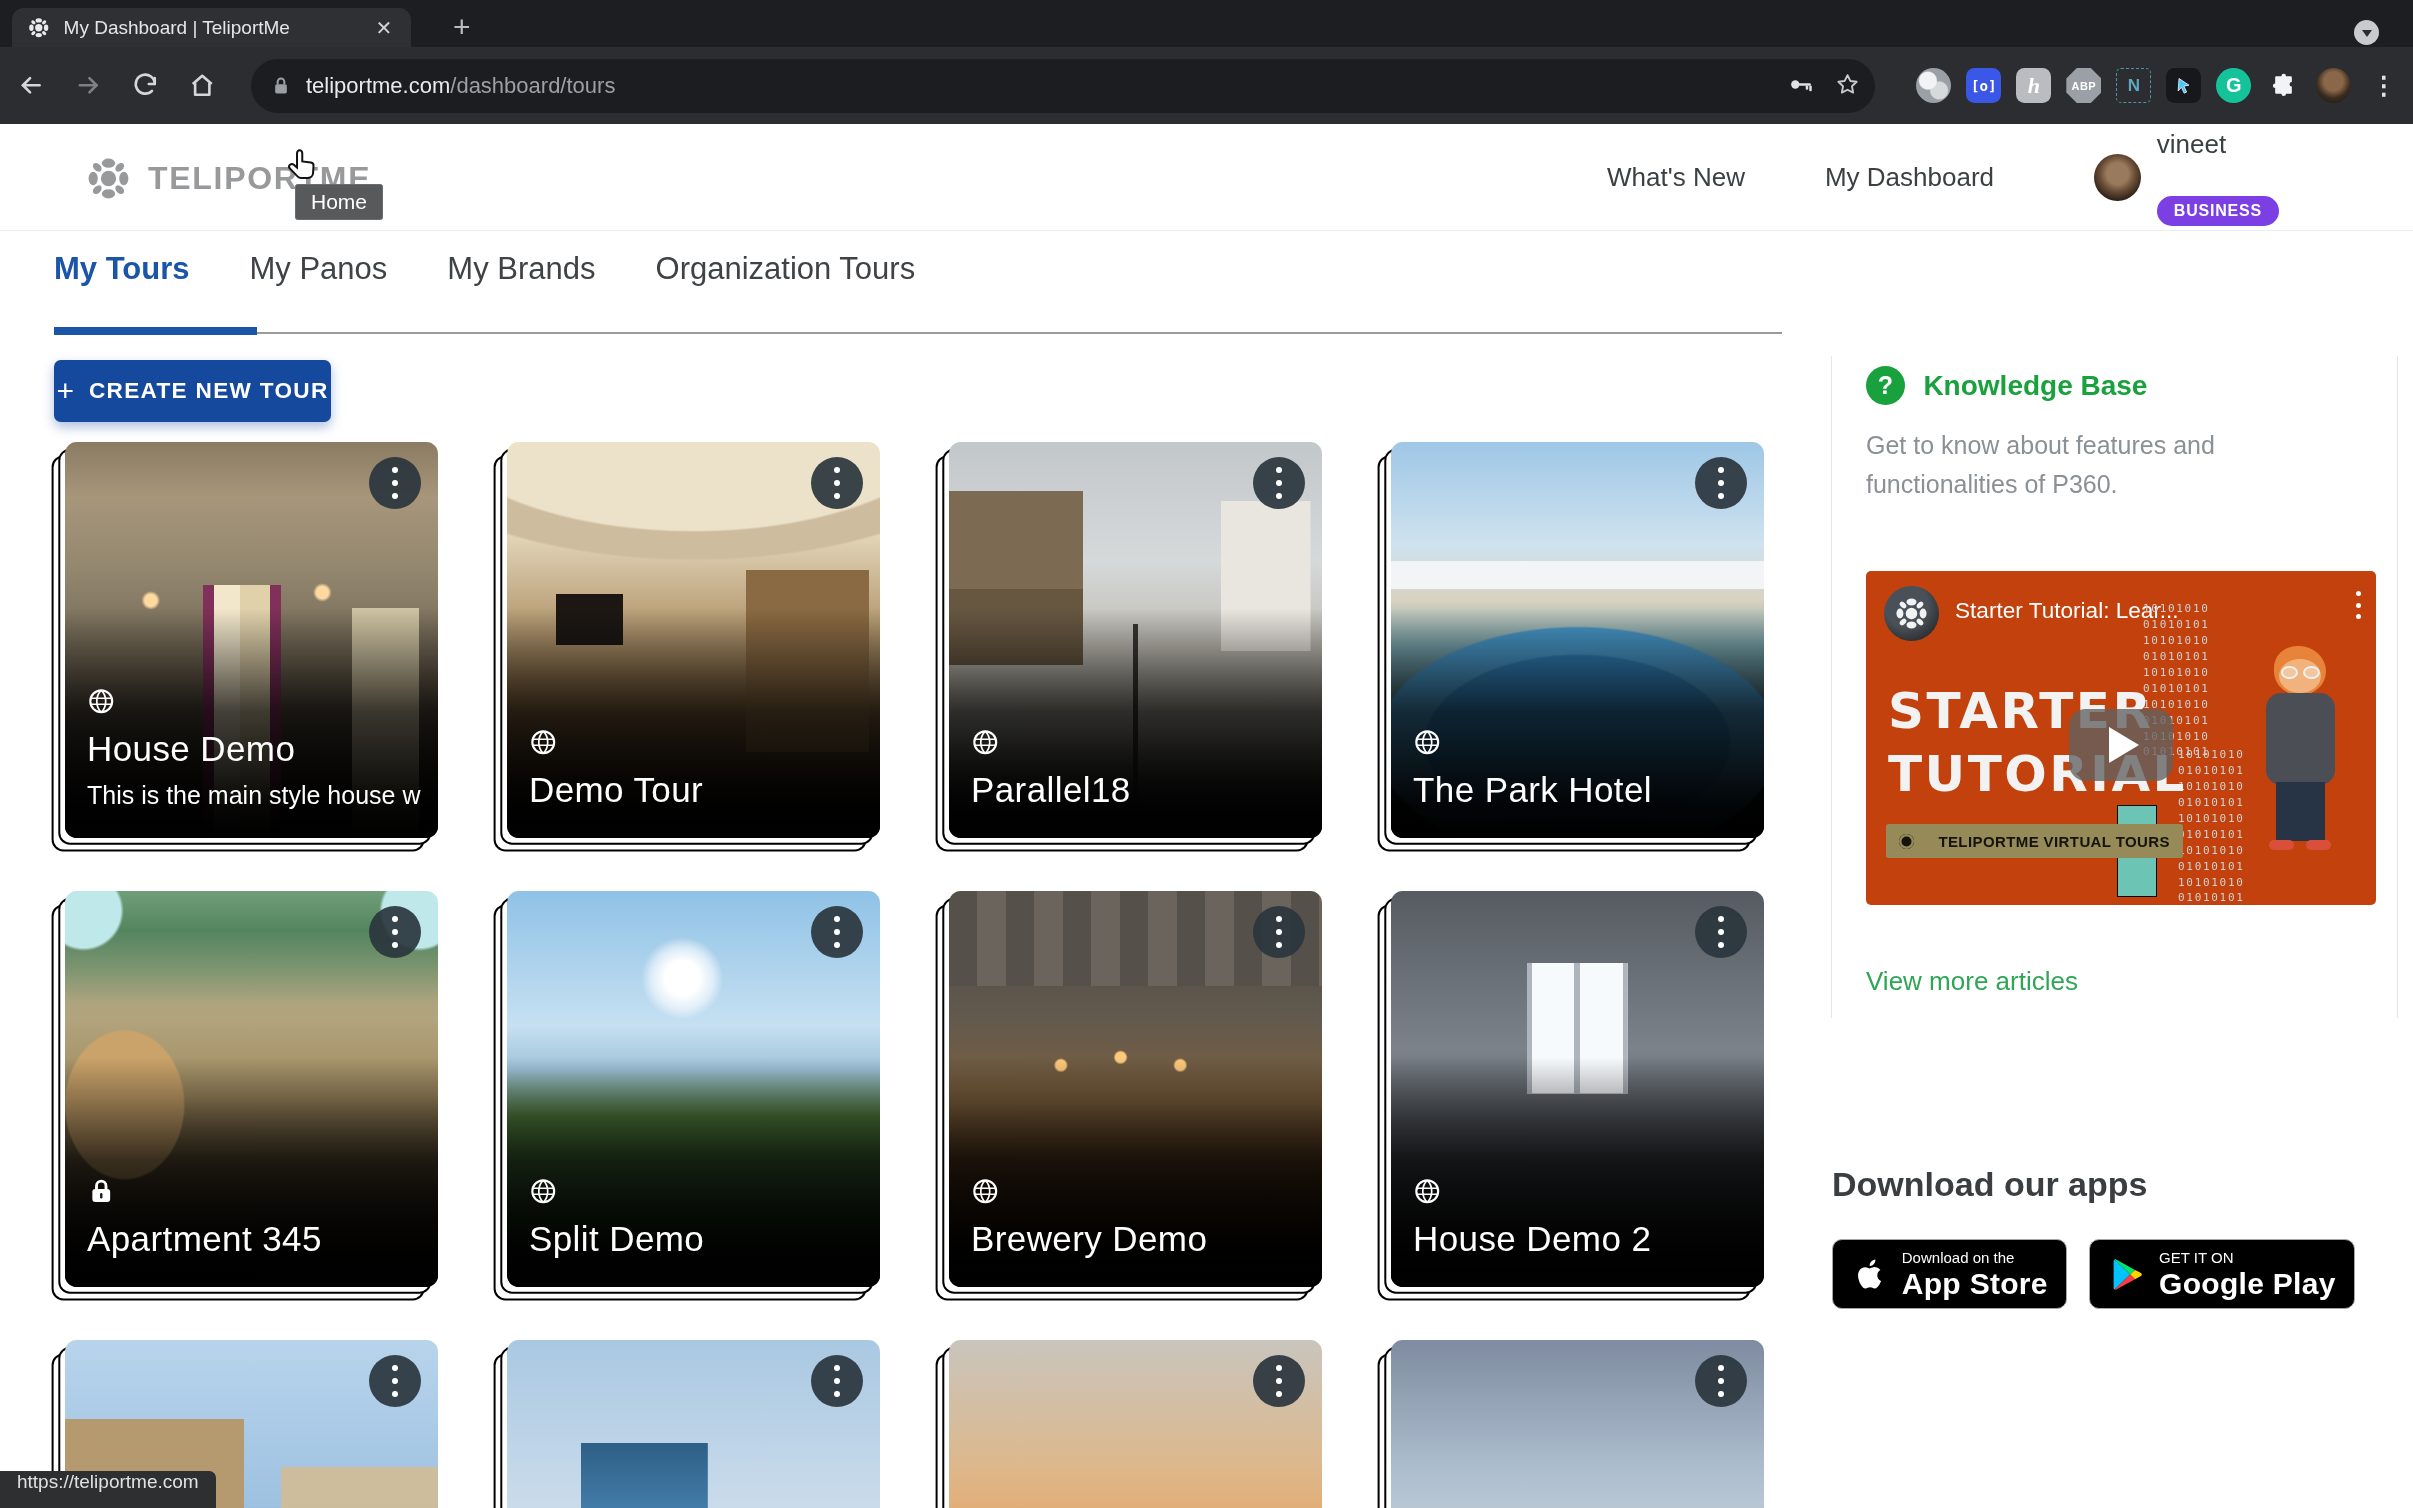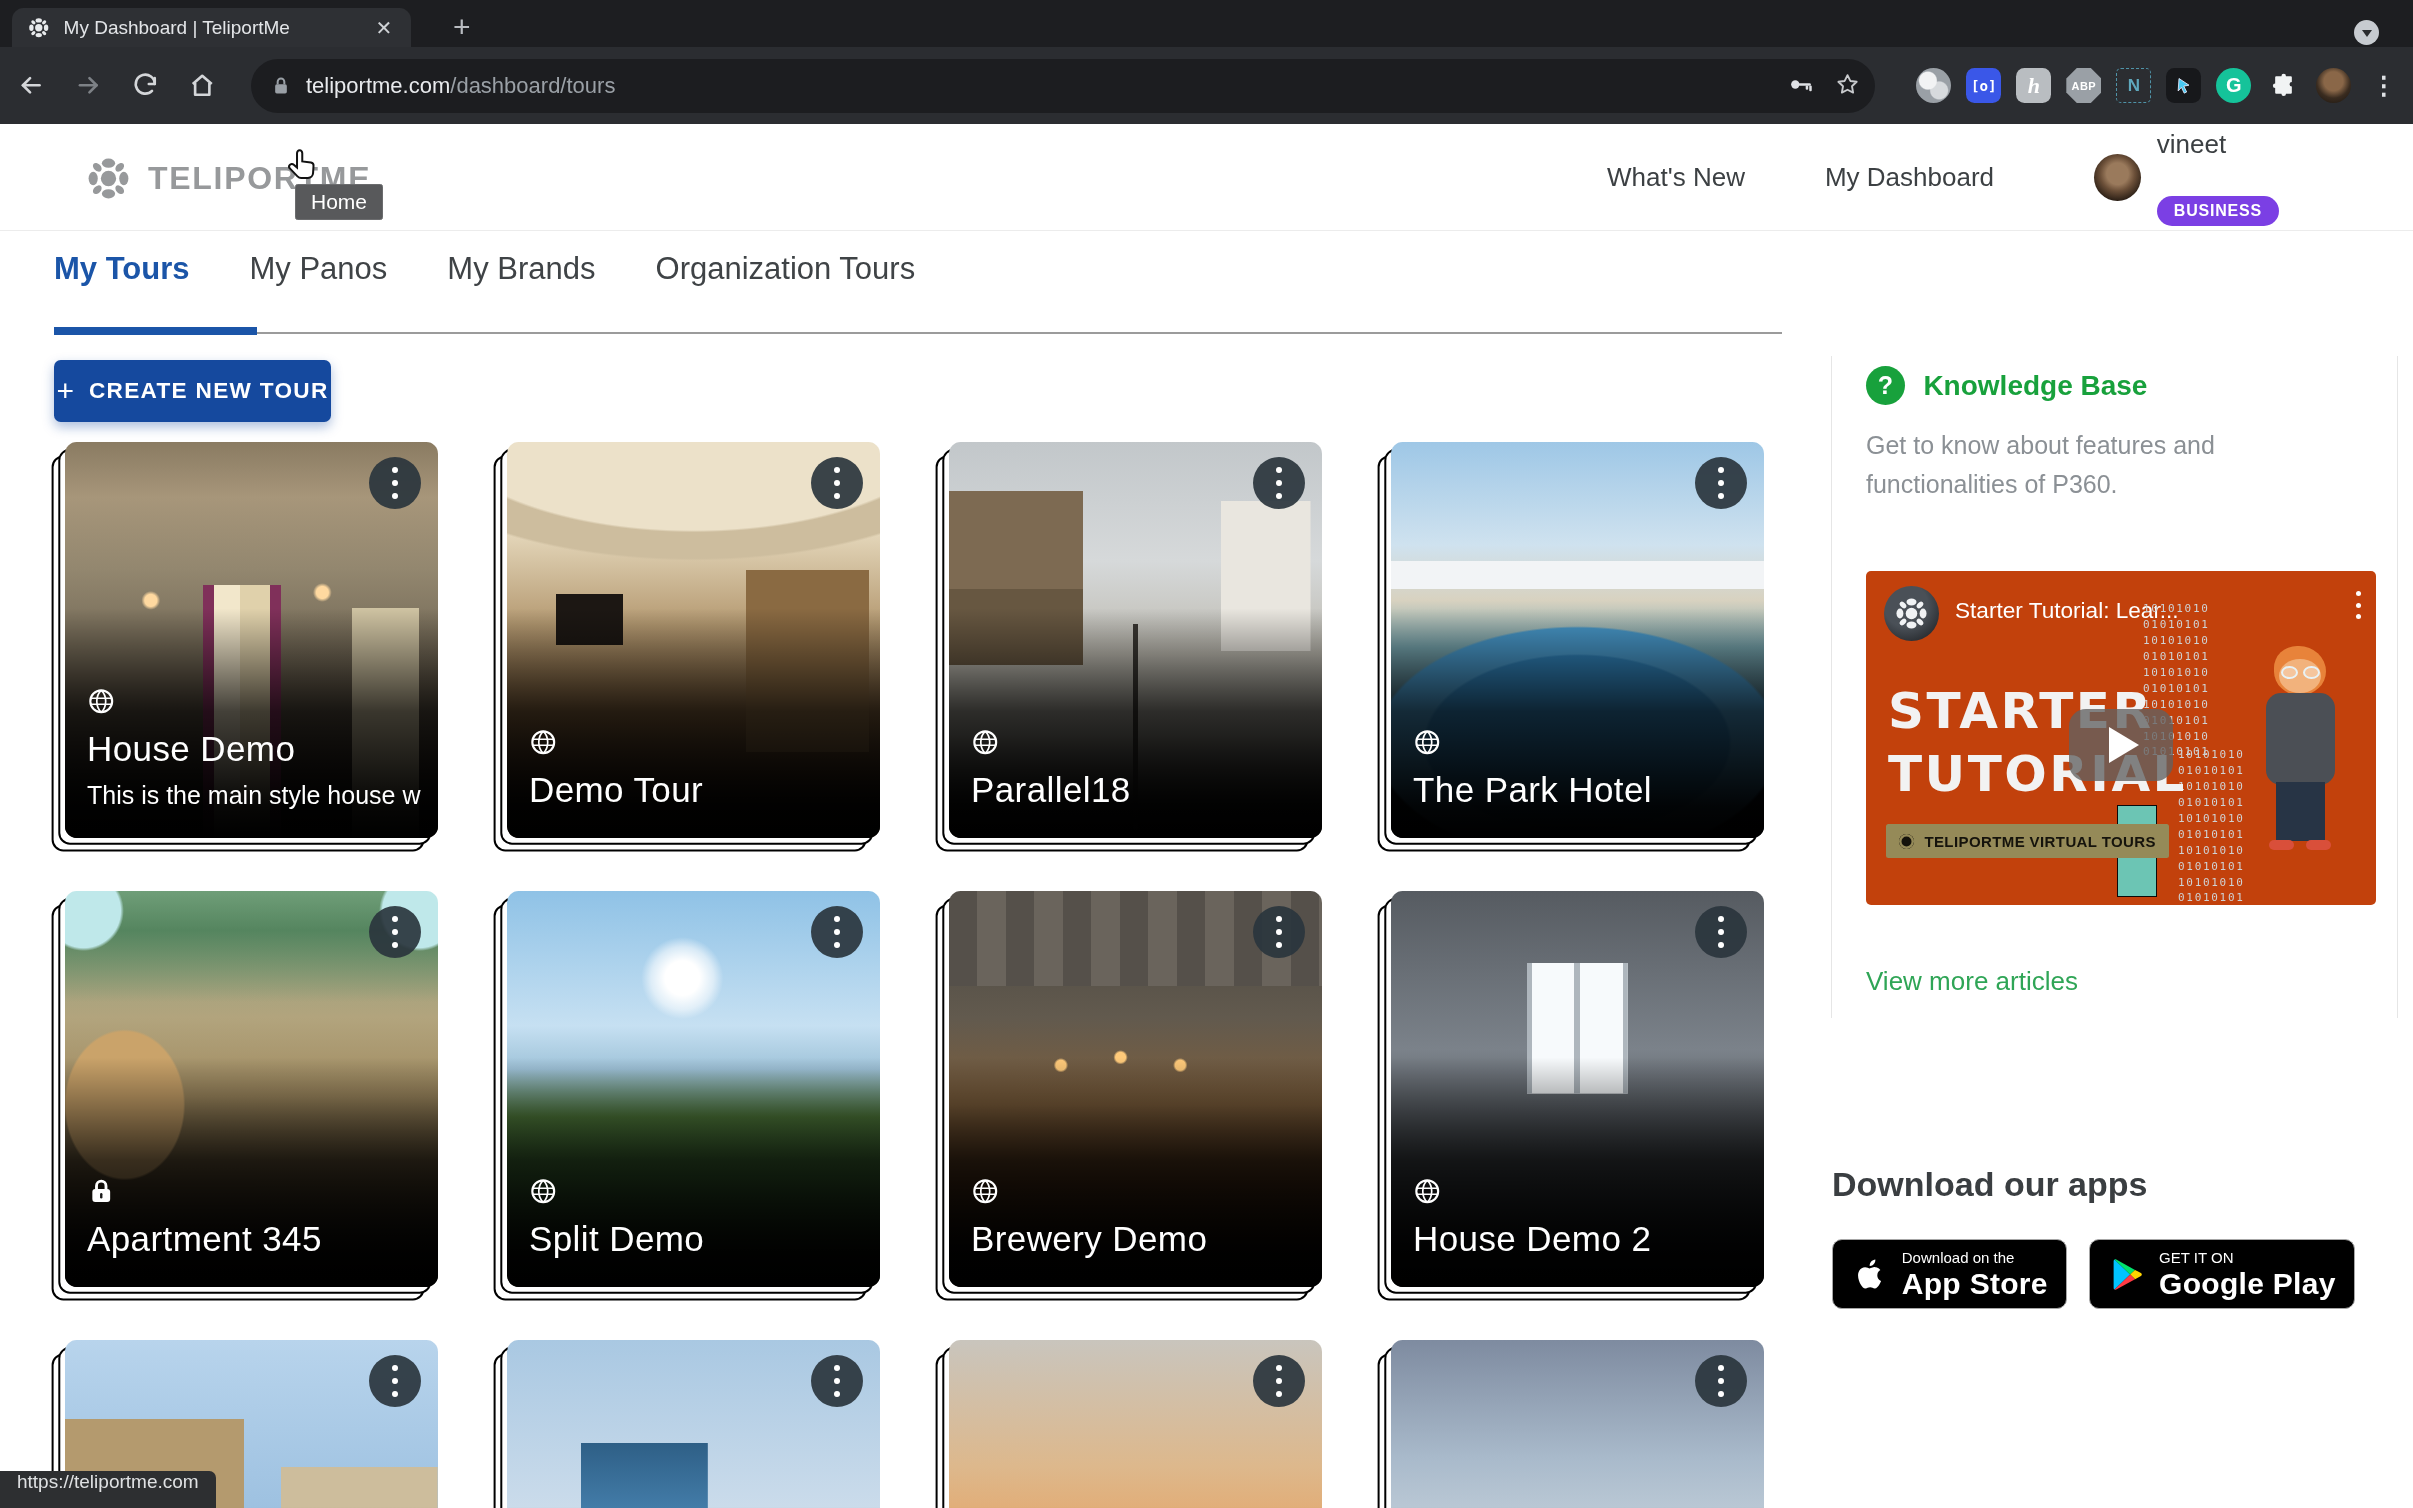--- a/index.html
+++ b/index.html
@@ -182,21 +182,21 @@
     letter-spacing:2.5px; line-height:1.25; font-family:"DejaVu Sans", sans-serif; white-space:pre-line; }
   .vid-binary { position:absolute; left:277px; top:30px; color:#cfd2d4; font-size:11px; line-height:1.45;
     font-family:"DejaVu Sans Mono", monospace; white-space:pre-line; letter-spacing:1.7px; }
   .vid-binary.b2 { left:312px; top:176px; }
   .vid-play { position:absolute; left:50%; top:52%; transform:translate(-50%,-50%); width:104px; height:72px;
     background:rgba(98,98,98,.78); border-radius:17px; display:flex; align-items:center; justify-content:center; z-index:5; }
   .vid-play i { width:0; height:0; border-top:18.4px solid transparent; border-bottom:18.4px solid transparent;
     border-left:30px solid #fff; margin-left:6.7px; }
   .vid-badge { position:absolute; left:20px; bottom:47px; background:#958a58; color:#15130c;
     font-size:15px; font-weight:bold; letter-spacing:0.4px; padding:8.4px 13.4px; border-radius:2.5px;
-    display:flex; align-items:center; gap:10px; }
+    display:flex; align-items:center; gap:24px; }
   .vid-badge .mini-globe { width:15px; height:15px; border-radius:50%; background:#15130c;
     box-shadow:inset 0 0 0 2.5px #958a58, inset 0 0 0 4.2px #15130c; }
   .vid-char { position:absolute; right:30px; top:75px; width:92px; height:218px; }
   .vc-head { position:absolute; left:20px; top:0; width:52px; height:49px; border-radius:46% 54% 50% 50%;
     background:#e8833a; }
   .vc-face { position:absolute; left:25px; top:13.4px; width:42px; height:34px; border-radius:50%; background:#f2b27c; }
   .vc-glass { position:absolute; left:27px; top:20px; width:17px; height:13.4px; border:2.5px solid #e8f2f5;
     border-radius:50%; background:rgba(255,255,255,.25); }
   .vc-glass.g2 { left:49px; }
   .vc-body { position:absolute; left:11.7px; top:47px; width:69px; height:92px; border-radius:15px; background:#4b4f55; }

